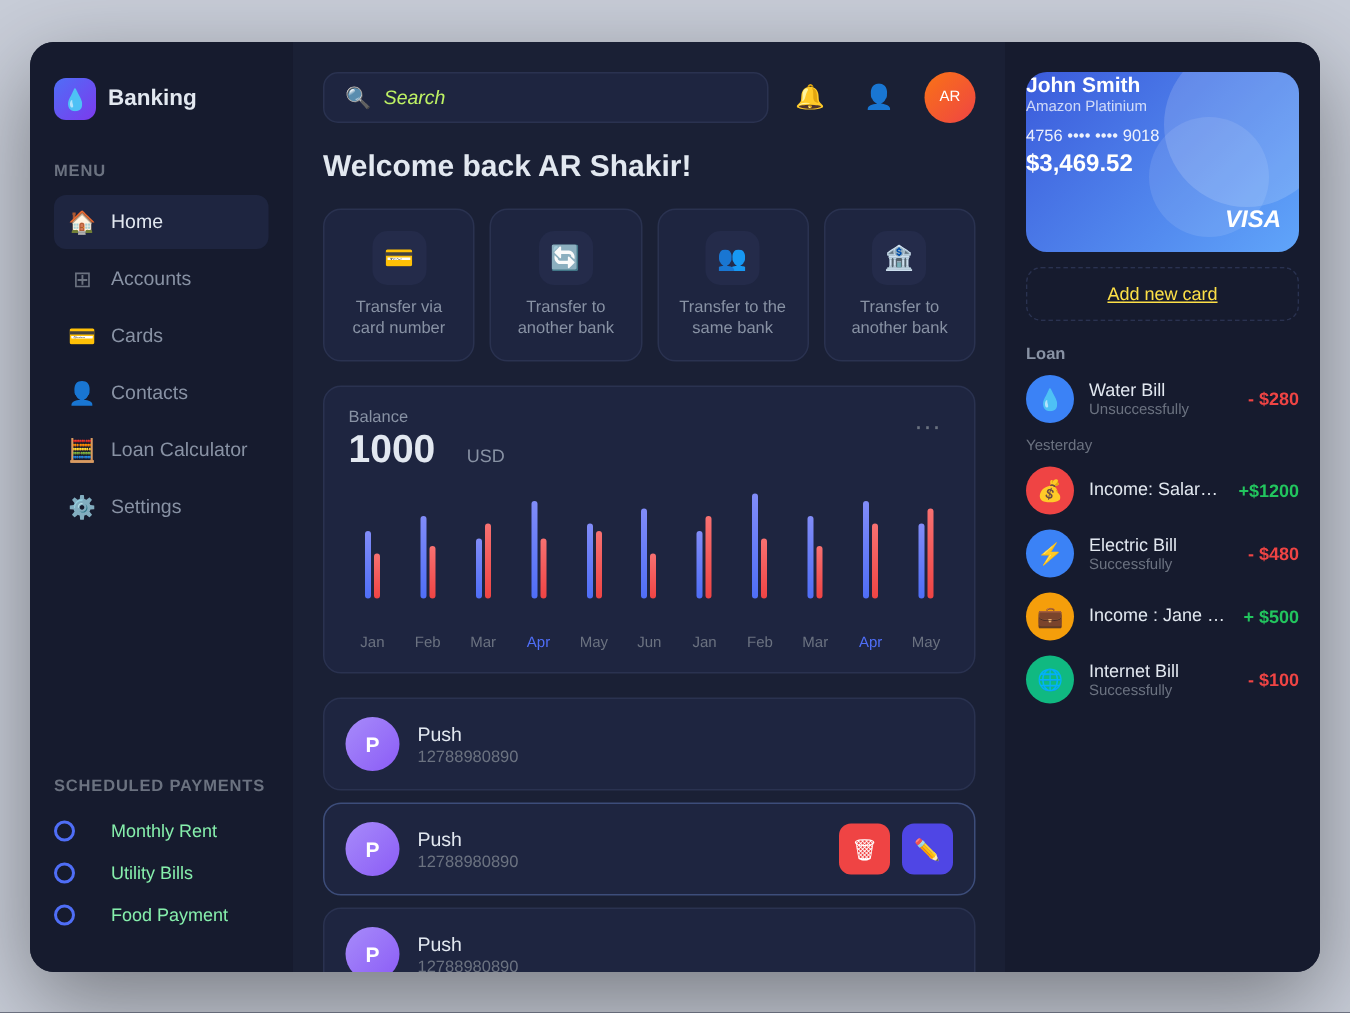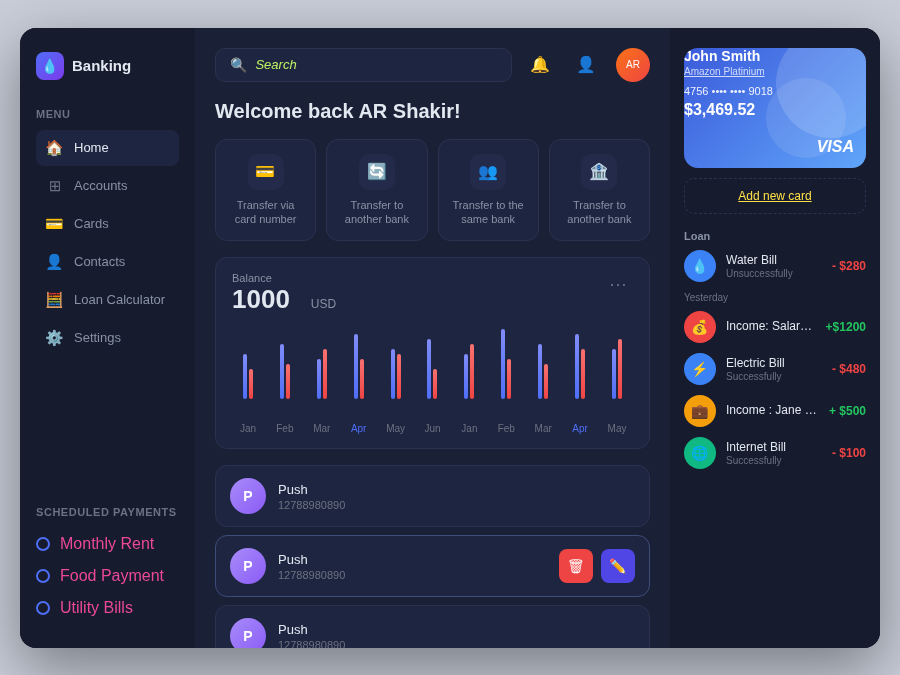--- a/index.html
+++ b/index.html
@@ -89,24 +89,24 @@
       color: #6b7280;
       font-size: 11px;
       font-weight: 600;
       text-transform: uppercase;
       letter-spacing: 0.05em;
       margin-bottom: 10px;
     }
     .sched-item {
       display: flex;
       align-items: center;
-      gap: 10px;
+      gap: 24px;
       padding: 7px 0;
-      color: #ec4899;
-      font-size: 16px;
+      color: #86efac;
+      font-size: 12px;
       cursor: pointer;
     }
     .sched-dot {
       width: 14px;
       height: 14px;
       border-radius: 50%;
       border: 2px solid #4f6ef7;
       flex-shrink: 0;
     }
     
@@ -408,21 +408,20 @@
       font-weight: 700;
       position: relative;
       z-index: 1;
     }
     .card-type {
       color: rgba(255,255,255,0.75);
       font-size: 10px;
       position: relative;
       z-index: 1;
       margin-top: 2px;
-      text-decoration: underline;
     }
     .card-number-row {
       color: rgba(255,255,255,0.9);
       font-size: 11px;
       position: relative;
       z-index: 1;
       margin-top: 8px;
     }
     .card-amount {
       color: white;
@@ -540,25 +539,25 @@
       <span>Settings</span>
     </div>
     <div class="scheduled-section">
       <div class="scheduled-label">Scheduled Payments</div>
       <div class="sched-item">
         <div class="sched-dot"></div>
         <span>Monthly Rent</span>
       </div>
       <div class="sched-item">
         <div class="sched-dot"></div>
-        <span>Food Payment</span>
+        <span>Utility Bills</span>
       </div>
       <div class="sched-item">
         <div class="sched-dot"></div>
-        <span>Utility Bills</span>
+        <span>Food Payment</span>
       </div>
     </div>
   </div>
 
   <div class="main">
 
     <div class="top-bar">
       <div class="search-bar">
         <span class="search-icon">🔍</span>
         <span class="search-input-fake">Search</span>

